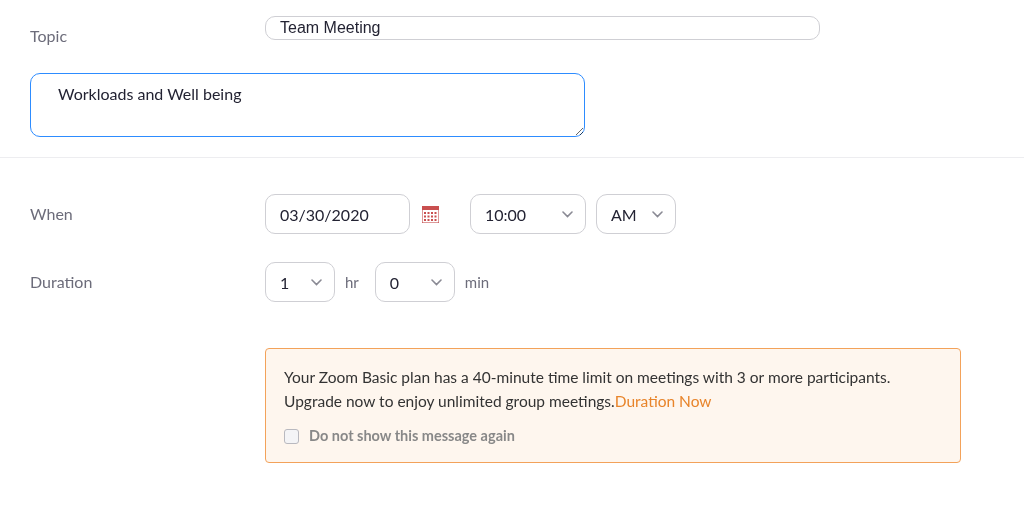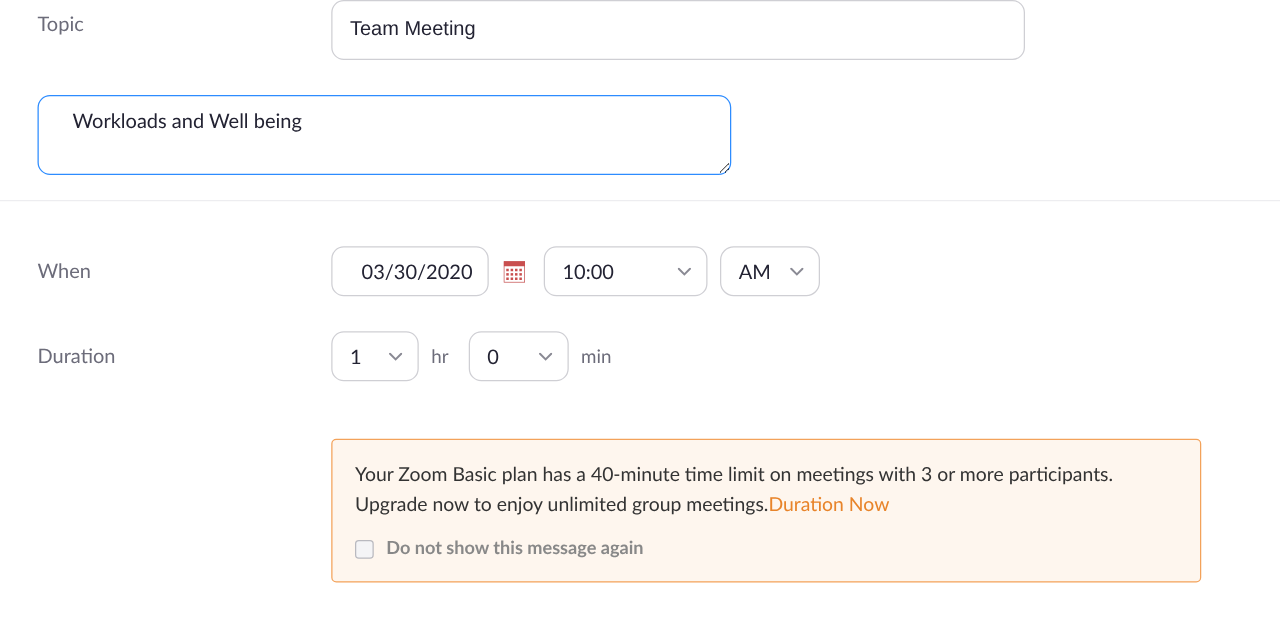--- a/index.html
+++ b/index.html
@@ -28,21 +28,21 @@
   }
   .control-col {
     flex: 1 1 auto;
     display: flex;
     flex-wrap: wrap;
     align-items: center;
     gap: 10px;
   }
   .text-input {
     width: 555px;
-    height: 48px;
+    height: 24px;
     border: 1px solid #cfcfd4;
     border-radius: 10px;
     padding: 0 14px;
     font-size: 16px;
     color: #232333;
     background: #fff;
   }
   .textarea {
     width: 555px;
     height: 64px;
@@ -67,24 +67,24 @@
     border: 1px solid #cfcfd4;
     border-radius: 10px;
     height: 40px;
     padding: 0 12px 0 14px;
     background: #fff;
     font-size: 16px;
     color: #232333;
     cursor: pointer;
   }
   .date-input {
-    width: 126px;
-    justify-content: flex-end;
-  }
-  .time-select { width: 131px; }
+    width: 145px;
+    justify-content: flex-start;
+  }
+  .time-select { width: 116px; margin-left: 16px; }
   .ampm-select { width: 80px; border-radius: 11px; }
   .hr-select { width: 70px; }
   .min-select { width: 80px; }
   .chevron {
     margin-left: 10px;
     flex: 0 0 auto;
   }
   .unit-text {
     font-size: 15px;
     color: #6c6c7a;
@@ -124,21 +124,21 @@
   }
   .checkbox {
     width: 15px;
     height: 15px;
     border: 1px solid #b9b9bf;
     border-radius: 3px;
     background: #f4f4f6;
     margin-right: 10px;
     cursor: pointer;
   }
-  .gap-top { padding-top: 0; }
+  .gap-top { padding-top: 16px; }
 </style>
 </head>
 <body>
 
 <div class="form-wrap">
 
   <div class="row gap-top">
     <div class="label">Topic</div>
     <div class="control-col">
       <input type="text" class="text-input" value="Team Meeting" style="">

